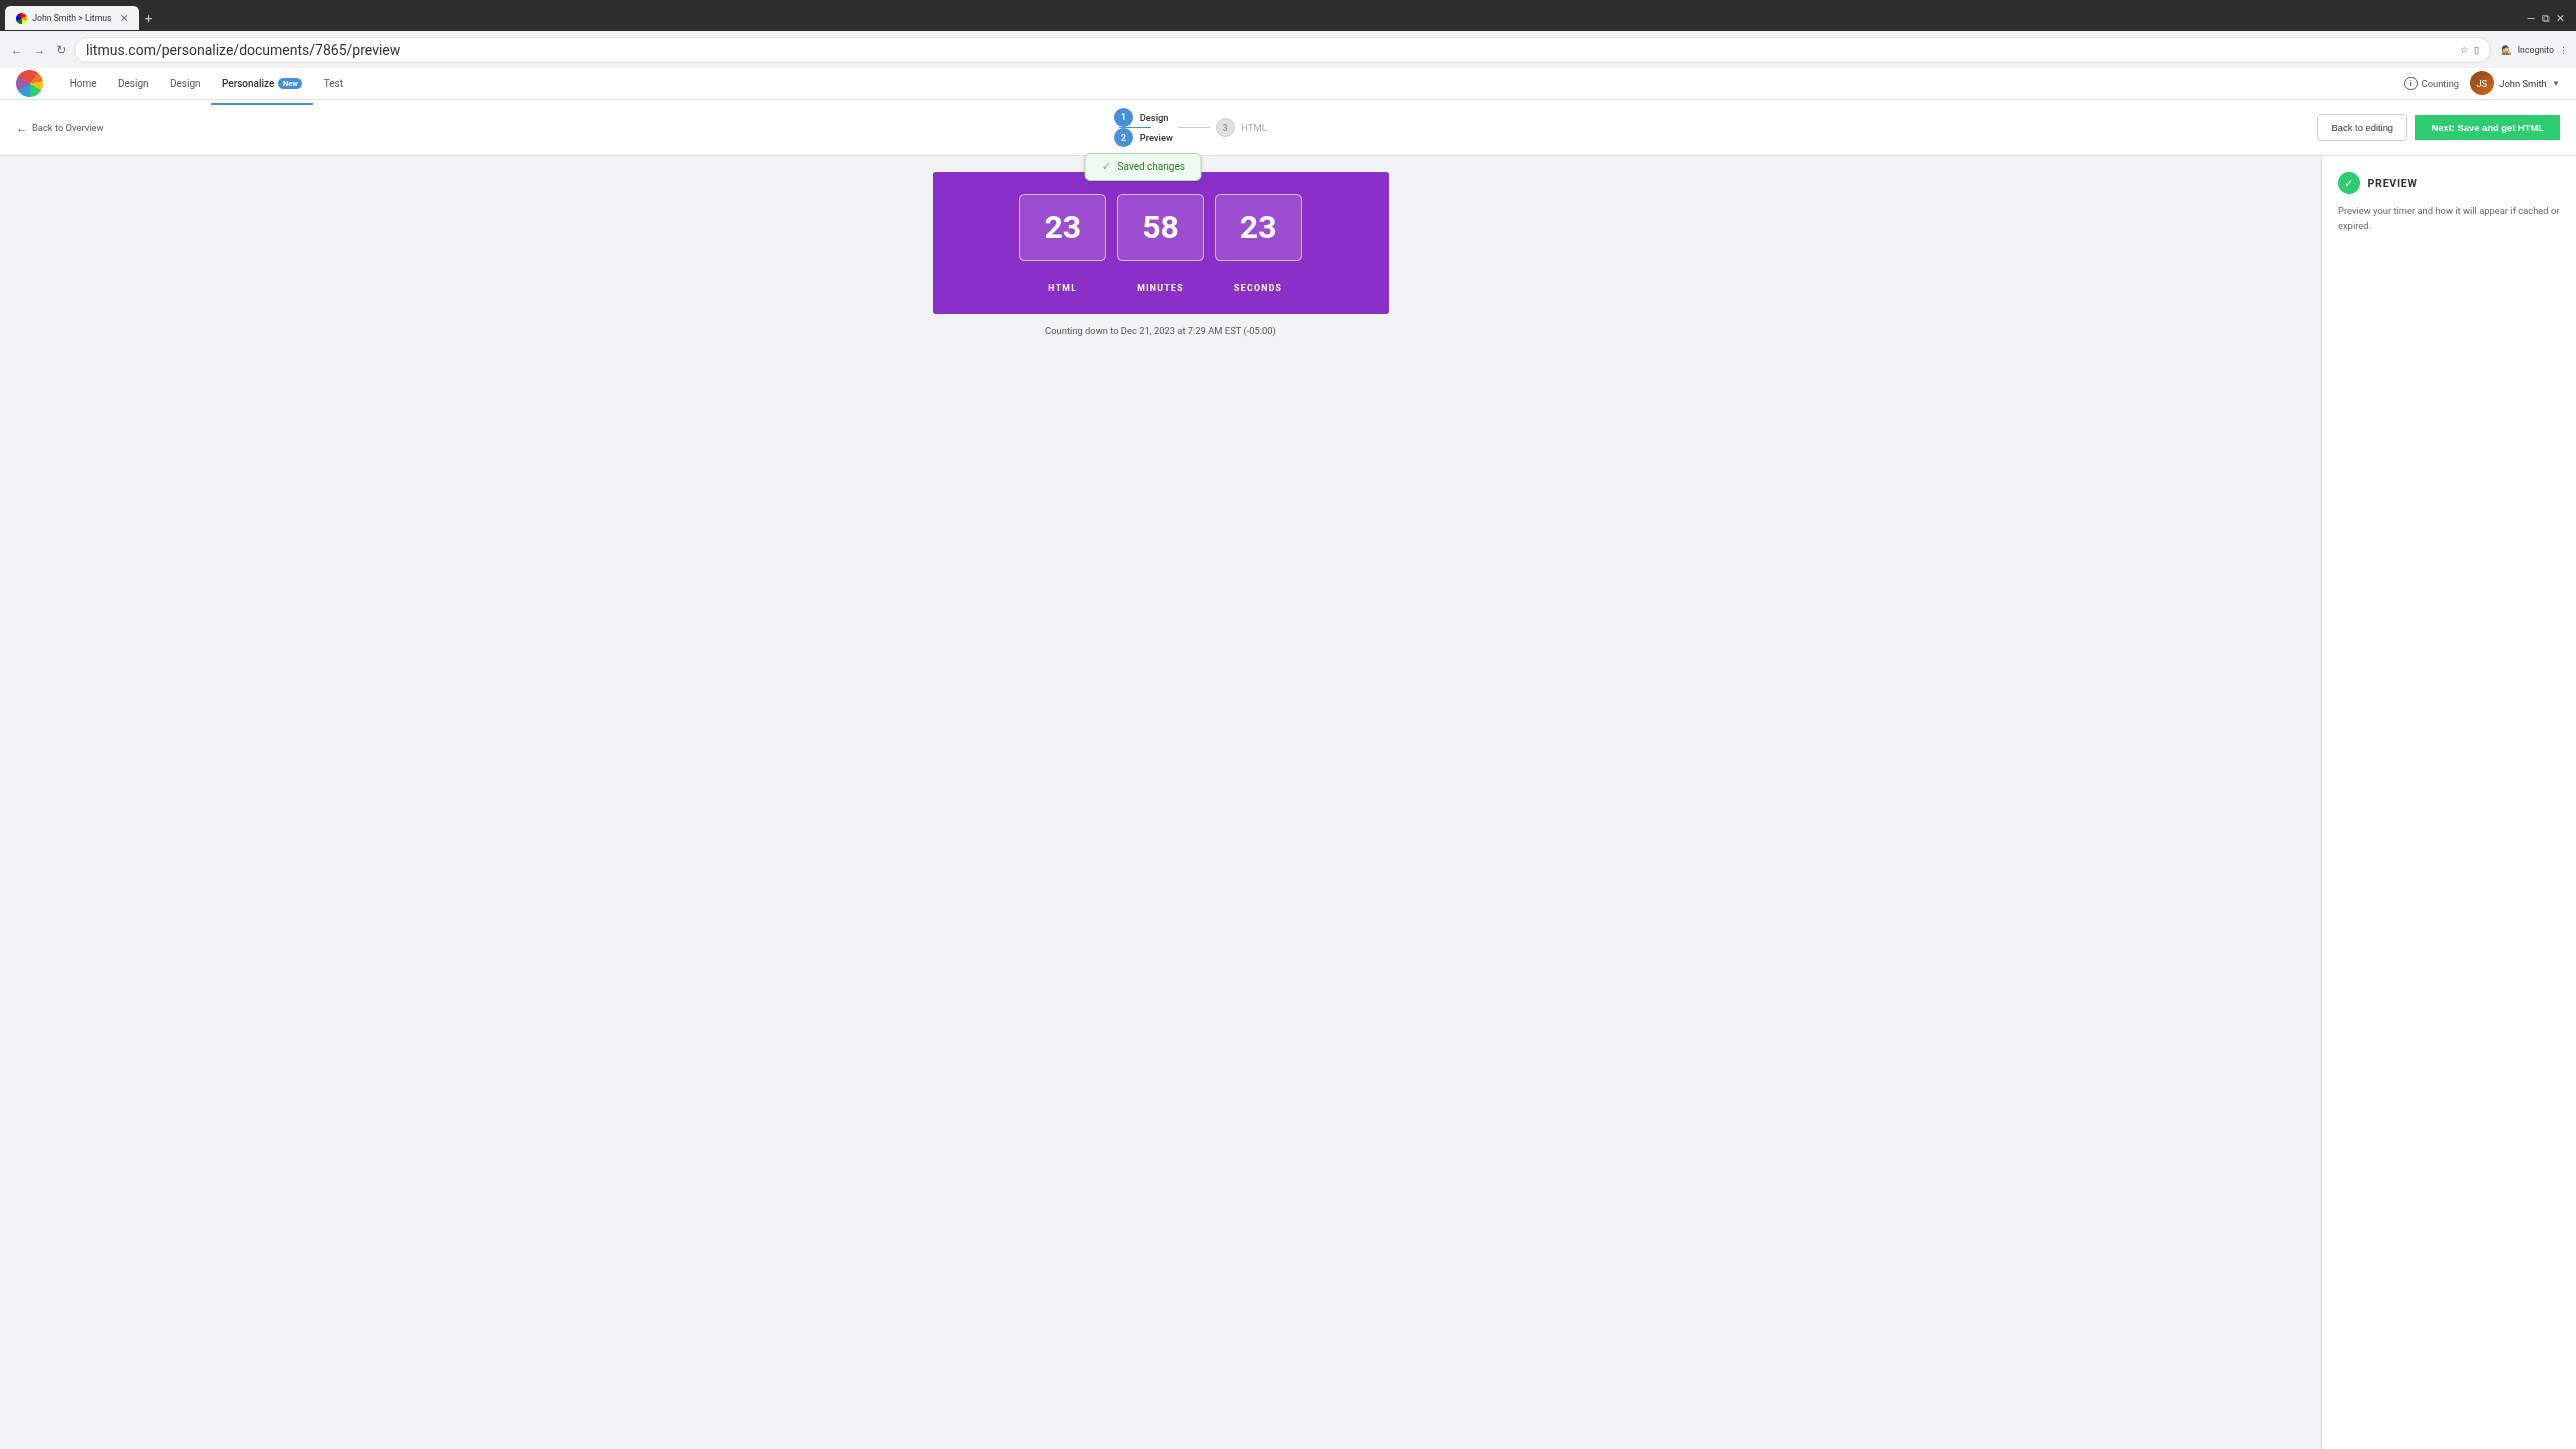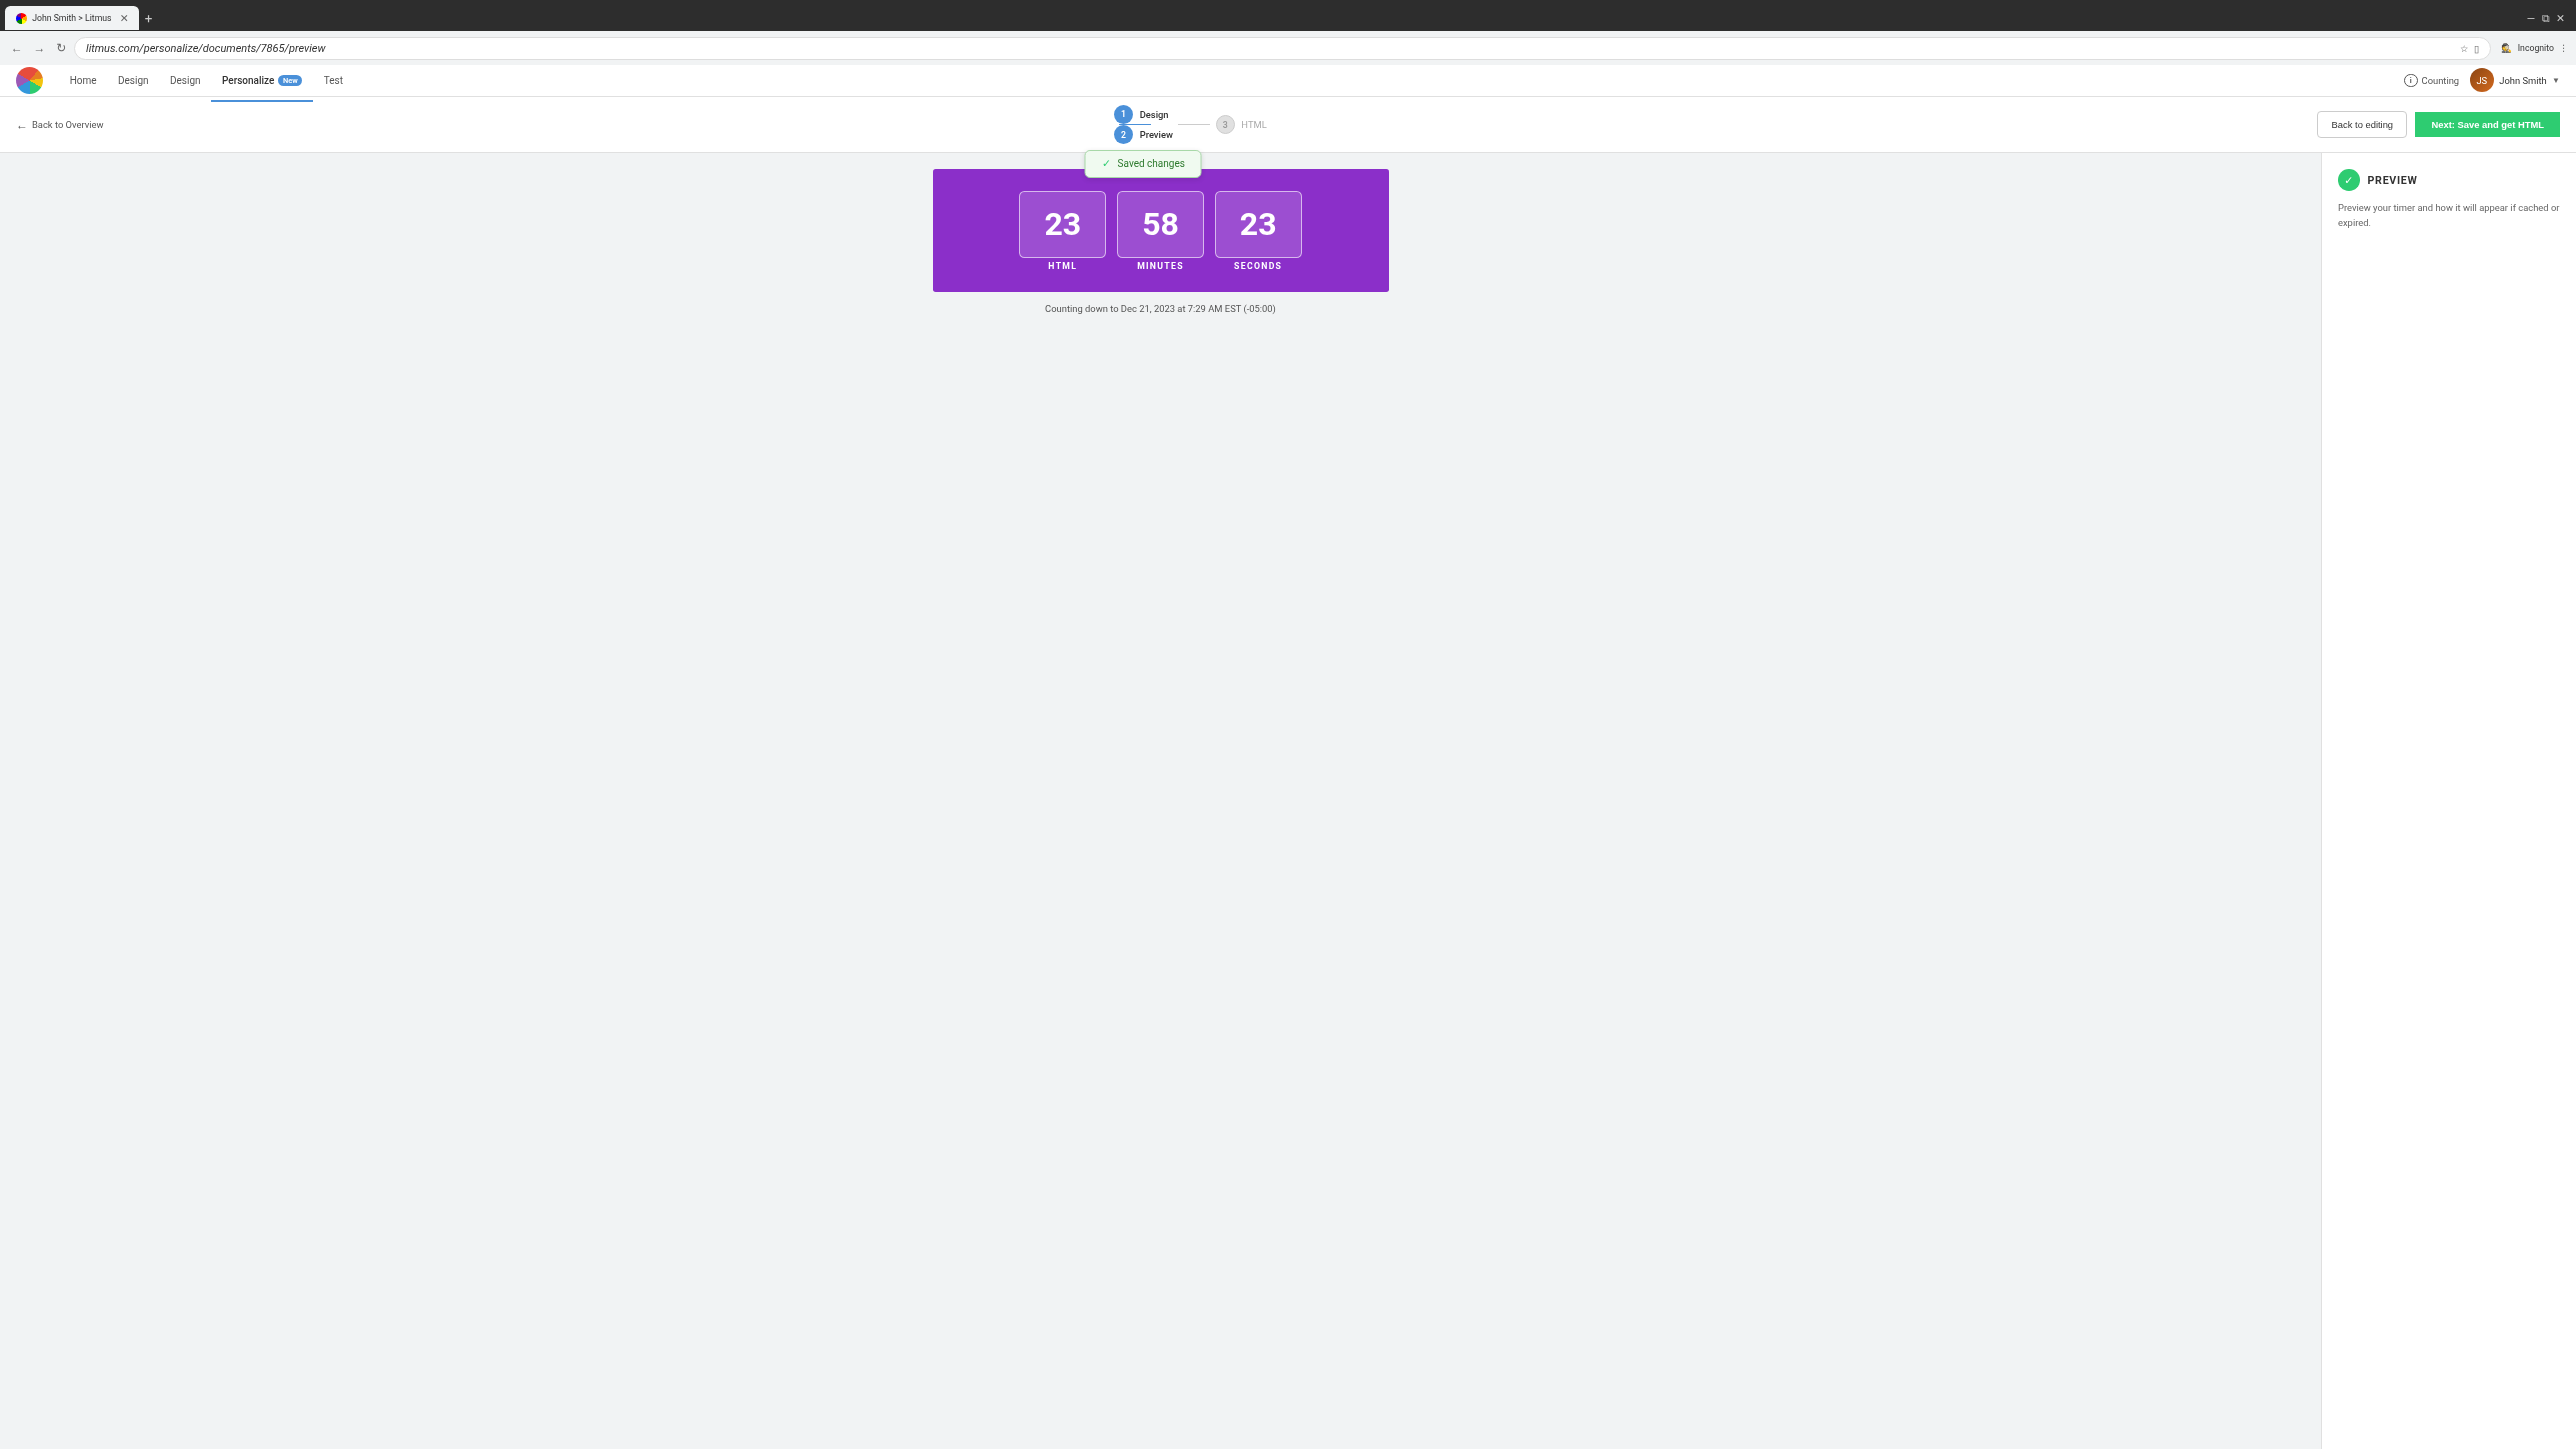--- a/index.html
+++ b/index.html
@@ -12,21 +12,21 @@
     .browser-tab .favicon { width: 10.7px; height: 10.7px; border-radius: 50%; background: conic-gradient(red 0deg 60deg, orange 60deg 120deg, yellow 120deg 180deg, green 180deg 240deg, blue 240deg 300deg, purple 300deg 360deg); flex-shrink: 0; }
     .browser-tab .tab-title { font-size: 8.7px; color: #333; text-align: center; }
     .browser-tab .close-btn { margin-left: auto; color: #666; font-size: 10.7px; cursor: pointer; }
     .new-tab-btn { color: #ccc; font-size: 13.4px; padding: 5.4px; cursor: pointer; }
     .window-controls { margin-left: auto; display: flex; gap: 5.4px; padding: 5.4px; align-items: center; }
     .win-ctrl { width: 9.4px; height: 9.4px; display: flex; align-items: center; justify-content: center; color: #ccc; font-size: 10.7px; cursor: pointer; }
 
     .address-bar-row { background: #f1f3f4; display: flex; align-items: center; padding: 5.4px 8px; gap: 5.4px; }
     .nav-btn { background: none; border: none; color: #666; font-size: 12px; cursor: pointer; padding: 2.7px; border-radius: 50%; }
     .address-bar { flex: 1; background: #fff; border: 0.7px solid #ddd; border-radius: 13.4px; padding: 4px 10.7px; font-size: 9.4px; color: #333; display: flex; align-items: center; }
-    .address-text { flex: 1; font-size: 11px; color: #333; font-style: italic; }
+    .address-text { flex: 1; font-size: 14px; color: #333; }
     .address-icons { display: flex; gap: 5.4px; align-items: center; color: #666; font-size: 9.4px; }
     .profile-area { display: flex; gap: 5.4px; align-items: center; color: #333; font-size: 8.7px; margin-left: 5.4px; }
 
     
     .app-header { background: #fff; border-bottom: 0.7px solid #e0e0e0; padding: 0 16px; display: flex; align-items: center; height: 32px; }
     .app-logo { width: 27px; height: 27px; border-radius: 50%; background: conic-gradient(#e74c3c 0deg 40deg, #e67e22 40deg 80deg, #f1c40f 80deg 120deg, #2ecc71 120deg 180deg, #3498db 180deg 240deg, #9b59b6 240deg 300deg, #e74c3c 300deg 360deg); flex-shrink: 0; margin-right: 16px; }
     .nav-menu { display: flex; align-items: center; gap: 0; flex: 1; }
     .nav-item { padding: 0 10.7px; height: 43px; display: flex; align-items: center; cursor: pointer; color: #555; font-size: 10px; position: relative; text-decoration: none; }
     .nav-item.active { color: #333; font-weight: 500; }
     .nav-item.active::after { content: ''; position: absolute; bottom: 0; left: 0; right: 0; height: 2px; background: #4a90d9; }
@@ -60,21 +60,21 @@
 
     
     .main-layout { display: flex; height: calc(100vh - 134px); }
     .preview-area { flex: 1; padding: 16px; background: #f1f3f4; display: flex; flex-direction: column; align-items: center; }
 
     
     .preview-with-toast { width: 100%; max-width: 456px; display: flex; flex-direction: column; align-items: center; }
 
     
     .timer-container { background: #8b2fc9; border-radius: 2.7px; padding: 21.5px 27px; display: flex; gap: 10.7px; align-items: flex-start; justify-content: center; width: 456px; }
-    .timer-unit { display: flex; flex-direction: column; align-items: center; gap: 3px; }
+    .timer-unit { display: flex; flex-direction: column; align-items: center; gap: 22px; }
     .timer-box { background: rgba(255,255,255,0.15); border: 1.3px solid rgba(255,255,255,0.6); border-radius: 5.4px; width: 87px; height: 67px; display: flex; align-items: center; justify-content: center; }
     .timer-number { color: white; font-size: 32px; font-weight: 700; }
     .timer-label { color: white; font-size: 8.7px; font-weight: 700; letter-spacing: 1.3px; }
     .timer-caption { color: #555; font-size: 9.4px; margin-top: 10.7px; text-align: center; }
 
     
     .right-panel { width: 255px; background: #fff; border-left: 0.7px solid #e0e0e0; padding: 16px; }
     .panel-section-header { display: flex; align-items: center; gap: 8px; margin-bottom: 10.7px; }
     .preview-icon { width: 21.5px; height: 21.5px; border-radius: 50%; background: #2ecc71; display: flex; align-items: center; justify-content: center; }
     .preview-check { color: white; font-size: 10.7px; }

